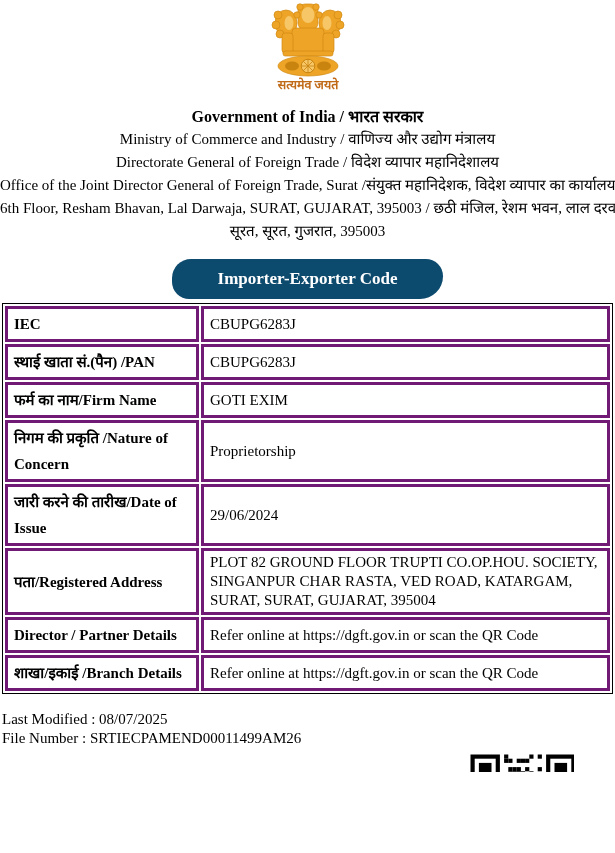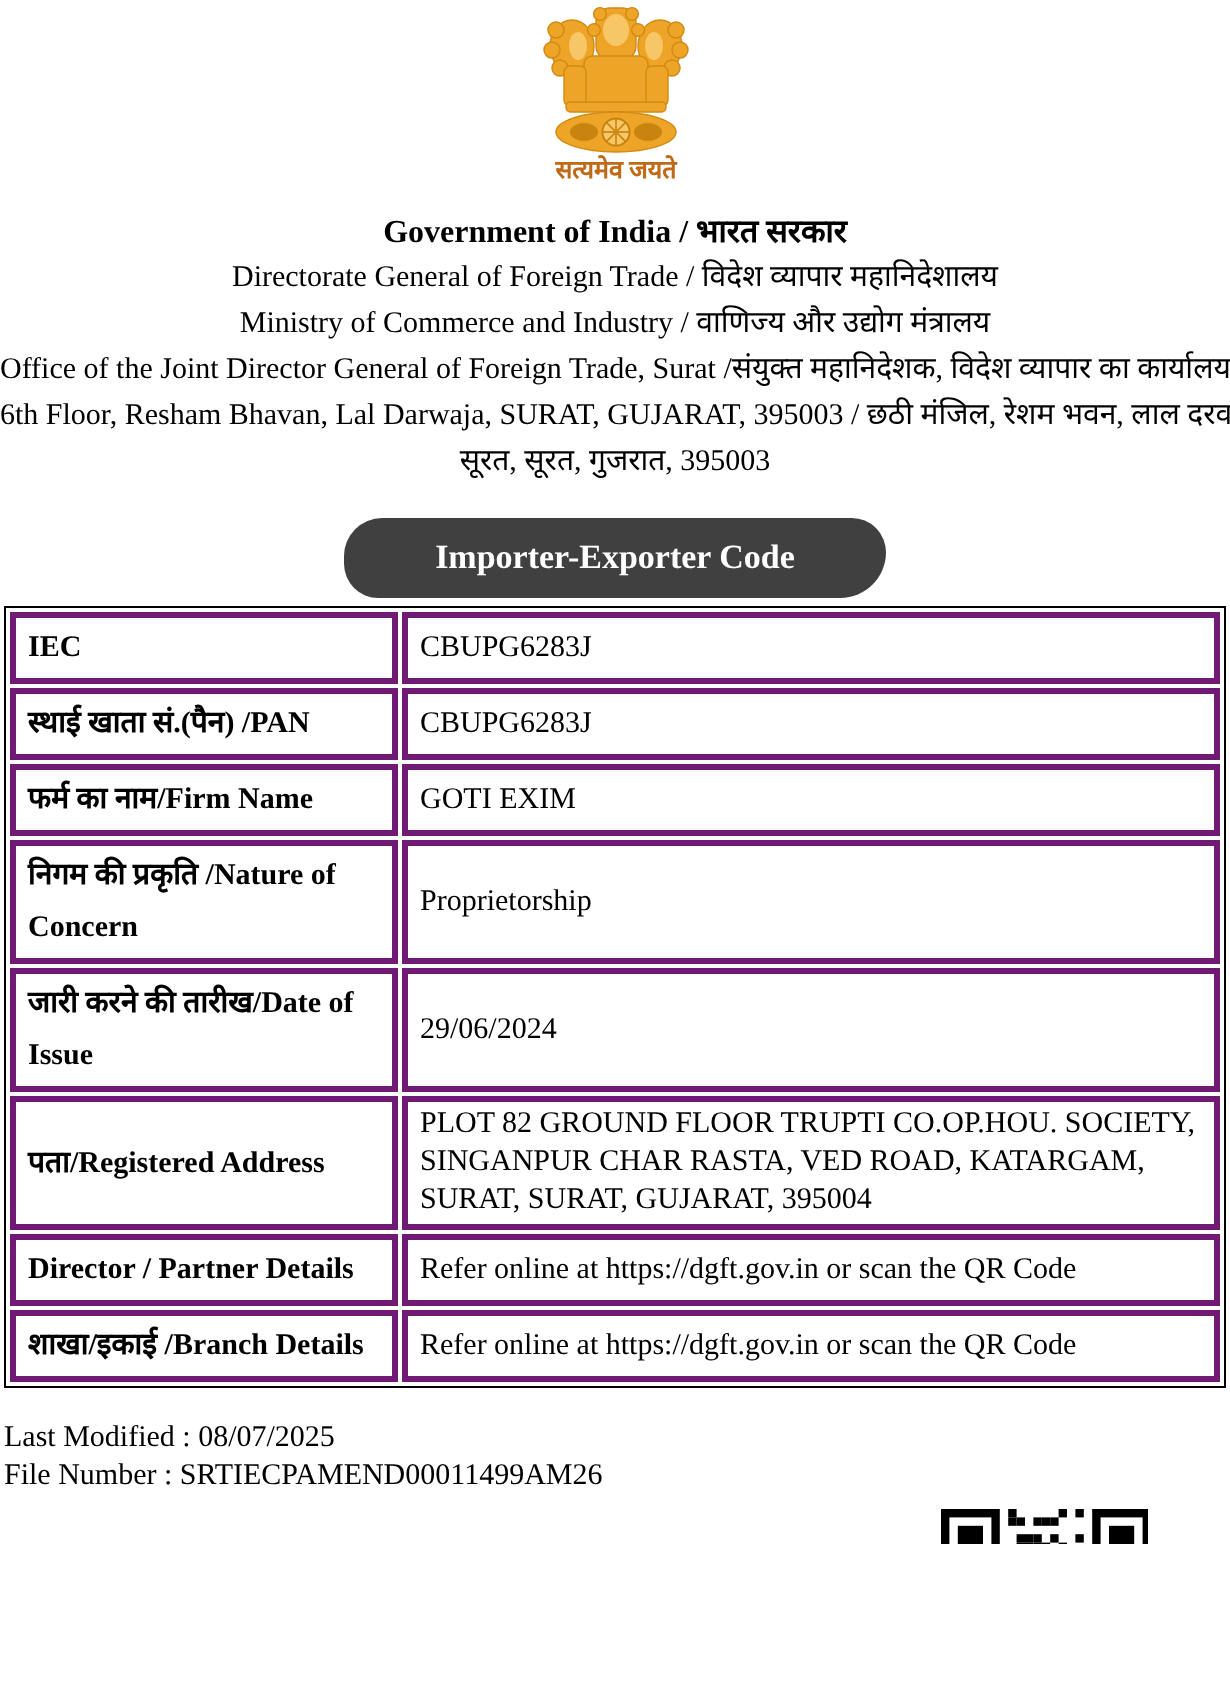--- a/index.html
+++ b/index.html
@@ -107,29 +107,29 @@
         <line x1="45.2" y1="65" x2="58.8" y2="65"></line>
         <line x1="47.2" y1="60.2" x2="56.8" y2="69.8"></line>
         <line x1="56.8" y1="60.2" x2="47.2" y2="69.8"></line>
       </g>
       <text x="52" y="88" text-anchor="middle" font-size="12.5" font-weight="bold" fill="#C06A18">सत्यमेव जयते</text>
     </svg>
   </div>
 
   <div>
     <div class="hline first">Government of India / भारत सरकार</div>
+    <div class="hline">Ministry of Commerce and Industry / वाणिज्य और उद्योग मंत्रालय</div>
     <div class="hline">Directorate General of Foreign Trade / विदेश व्यापार महानिदेशालय</div>
-    <div class="hline">Ministry of Commerce and Industry / वाणिज्य और उद्योग मंत्रालय</div>
     <div class="hline">Office of the Joint Director General of Foreign Trade, Surat /संयुक्त महानिदेशक, विदेश व्यापार का कार्यालय, सूरत</div>
     <div class="hline">6th Floor, Resham Bhavan, Lal Darwaja, SURAT, GUJARAT, 395003  / छठी मंजिल, रेशम भवन, लाल दरवाजा,</div>
     <div class="hline">सूरत, सूरत, गुजरात, 395003</div>
   </div>
 
   <div class="badge-row">
-    <span class="badge" style="background: #404040; color: rgb(255, 255, 255);">Importer-Exporter Code</span>
+    <span class="badge" style="background: #0c4a6e; color: rgb(255, 255, 255);">Importer-Exporter Code</span>
   </div>
 
 
   <table class="iec">
     <tbody>
         <tr>
           <td class="lbl">IEC</td>
           <td class="val">CBUPG6283J</td>
         </tr>
         <tr>

